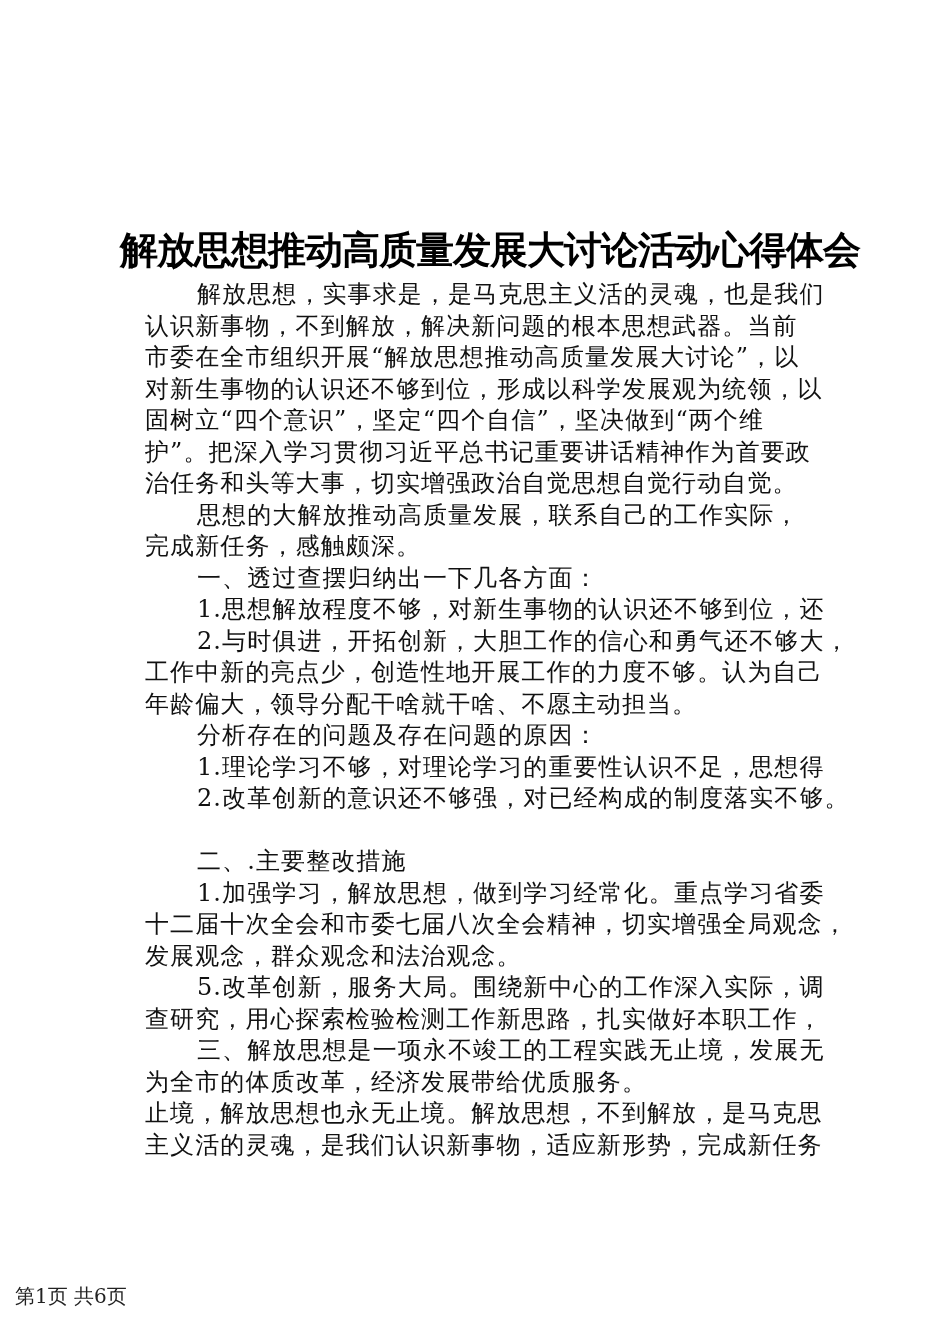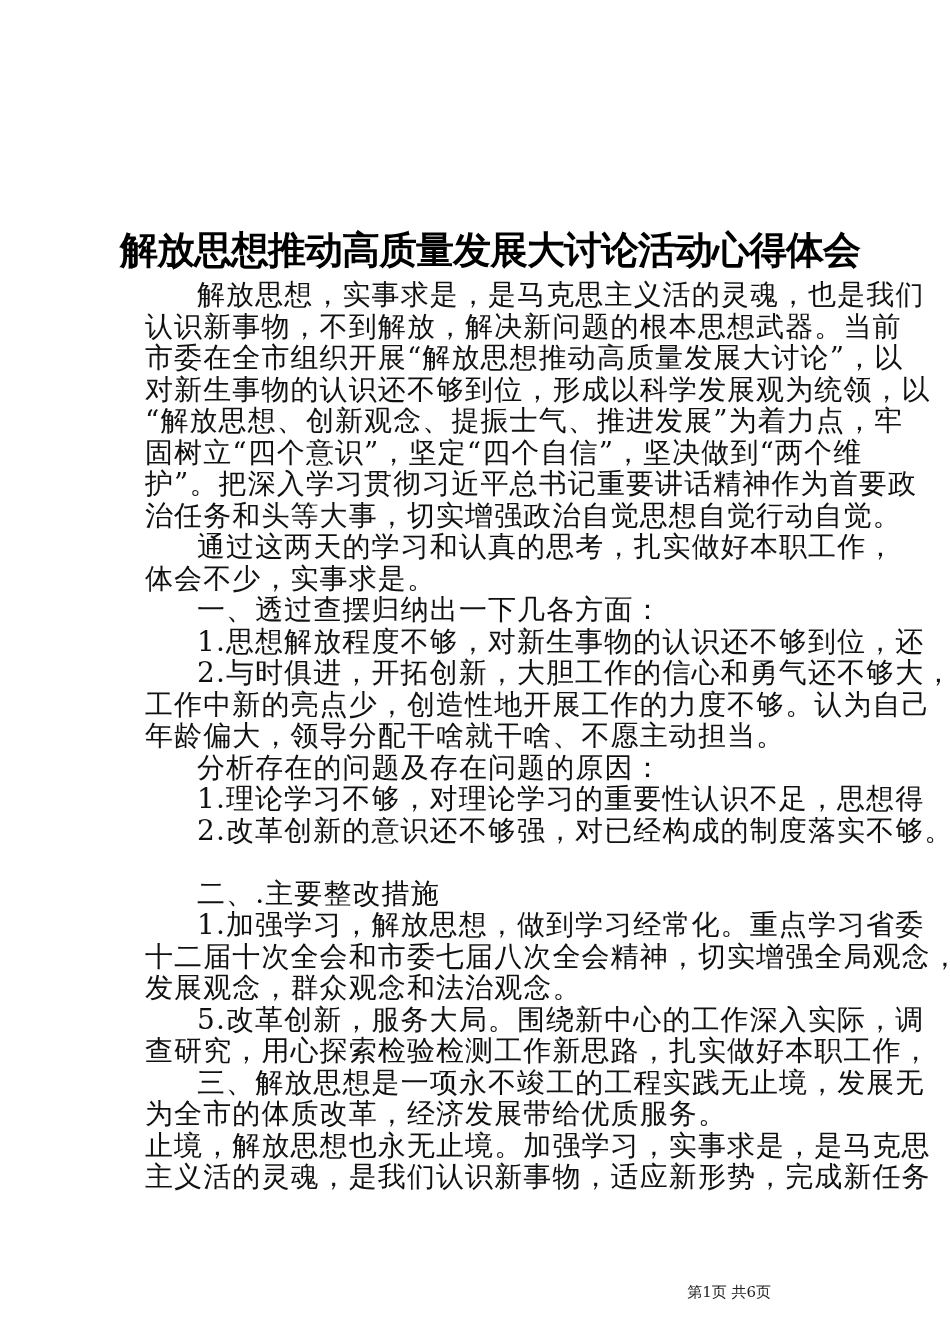--- a/index.html
+++ b/index.html
@@ -5,63 +5,62 @@
   html, body { margin:0; padding:0; background:#ffffff; }
   body { width:950px; height:1344px; position:relative; overflow:hidden; color:#111; }
   .page { position:absolute; left:15px; top:0; width:950px; height:1344px; background:#fff;margin-top:43px; }
   .title {
     position:absolute; left:0; width:950px; top:182px; text-align:center;
     font-family:"DejaVu Sans", sans-serif; font-weight:bold; font-size:38px;
     letter-spacing:-1px; line-height:50px; color:#000;
   }
   .body {
     position:absolute; left:130px; width:702px; top:236px;
-    font-family:"DejaVu Serif", serif; font-size:28px; line-height:31.5px;
+    font-family:"DejaVu Serif", serif; font-size:24px; line-height:31.5px;
     color:#111; letter-spacing:1.1px;
   }
   .line { white-space:nowrap; height:31.5px; }
   .ind { padding-left:52px; }
   .blank { height:31.5px; }
   .footer {
-    position:absolute; left:0; width:756px; top:1240px; text-align:right;
-    font-family:"DejaVu Serif", serif; font-size:15px; color:#222;
+    position:absolute; left:0; width:756px; top:1240px; text-align:left;
+    font-family:"DejaVu Serif", serif; font-size:20px; color:#222;
   }
 </style>
 </head>
 <body>
 
 <div class="page">
   <div class="title">解放思想推动高质量发展大讨论活动心得体会</div>
 
   <div class="body">
     <div class="line ind">解放思想，实事求是，是马克思主义活的灵魂，也是我们</div>
     <div class="line">认识新事物，不到解放，解决新问题的根本思想武器。当前</div>
     <div class="line">市委在全市组织开展“解放思想推动高质量发展大讨论”，以</div>
     <div class="line">对新生事物的认识还不够到位，形成以科学发展观为统领，以</div>
-    <div class="line">“解放思想、创新观念、提振士气、推进发展”为着力点，牢</div>
     <div class="line">固树立“四个意识”，坚定“四个自信”，坚决做到“两个维</div>
     <div class="line">护”。把深入学习贯彻习近平总书记重要讲话精神作为首要政</div>
     <div class="line">治任务和头等大事，切实增强政治自觉思想自觉行动自觉。</div>
-    <div class="line ind">通过这两天的学习和认真的思考，扎实做好本职工作，</div>
-    <div class="line">体会不少，实事求是。</div>
+    <div class="line ind">思想的大解放推动高质量发展，联系自己的工作实际，</div>
+    <div class="line">完成新任务，感触颇深。</div>
     <div class="line ind">一、透过查摆归纳出一下几各方面：</div>
     <div class="line ind">1.思想解放程度不够，对新生事物的认识还不够到位，还</div>
     <div class="line ind">2.与时俱进，开拓创新，大胆工作的信心和勇气还不够大，</div>
     <div class="line">工作中新的亮点少，创造性地开展工作的力度不够。认为自己</div>
     <div class="line">年龄偏大，领导分配干啥就干啥、不愿主动担当。</div>
     <div class="line ind">分析存在的问题及存在问题的原因：</div>
     <div class="line ind">1.理论学习不够，对理论学习的重要性认识不足，思想得</div>
     <div class="line ind">2.改革创新的意识还不够强，对已经构成的制度落实不够。</div>
     <div class="blank"></div>
     <div class="line ind">二、.主要整改措施</div>
     <div class="line ind">1.加强学习，解放思想，做到学习经常化。重点学习省委</div>
     <div class="line">十二届十次全会和市委七届八次全会精神，切实增强全局观念，</div>
     <div class="line">发展观念，群众观念和法治观念。</div>
     <div class="line ind">5.改革创新，服务大局。围绕新中心的工作深入实际，调</div>
     <div class="line">查研究，用心探索检验检测工作新思路，扎实做好本职工作，</div>
     <div class="line ind">三、解放思想是一项永不竣工的工程实践无止境，发展无</div>
     <div class="line">为全市的体质改革，经济发展带给优质服务。</div>
-    <div class="line">止境，解放思想也永无止境。加强学习，实事求是，是马克思</div>
+    <div class="line">止境，解放思想也永无止境。解放思想，不到解放，是马克思</div>
     <div class="line">主义活的灵魂，是我们认识新事物，适应新形势，完成新任务</div>
   </div>
 
   <div class="footer">第1页  共6页</div>
 </div>
 
 </body></html>

